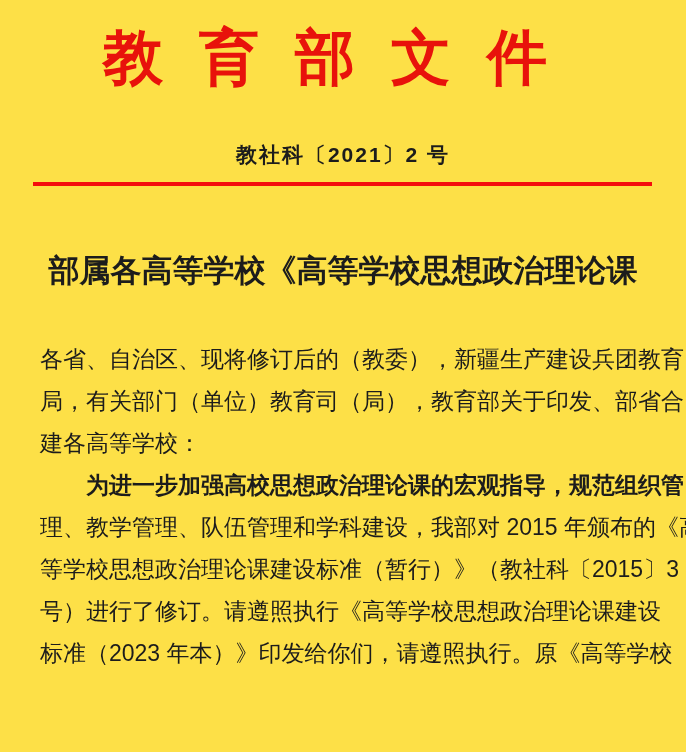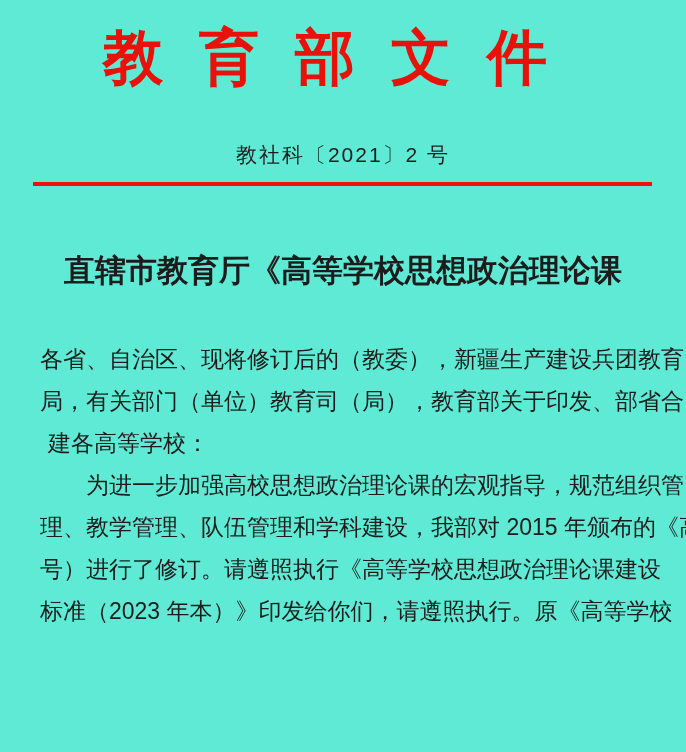--- a/index.html
+++ b/index.html
@@ -4,21 +4,21 @@
 <style>
   html, body {
     margin: 0;
     padding: 0;
     background: #ffffff;
   }
   .page {
     position: relative;
     width: 686px;
     height: 752px;
-    background: #5eead4;
+    background: #fde047;
     overflow: hidden;
     font-family: "Liberation Sans", "DejaVu Sans", sans-serif;
     color: var(--text, #1c1c1c);
   }
   .agency-title {
     margin-top: 20px;
     height: 76px;
     line-height: 76px;
     text-align: center;
     font-family: "Liberation Serif", "DejaVu Serif", serif;
@@ -28,20 +28,21 @@
     color: var(--red, #e8120b);
     white-space: nowrap;
   }
   .doc-number {
     margin-top: 46px;
     line-height: 26px;
     font-size: 21px;
     letter-spacing: 2px;
     text-align: center;
     color: var(--text, #1c1c1c);
+    font-weight: bold;
   }
   .red-rule {
     margin: 14px 34px 0 33px;
     height: 4px;
     background: var(--rule_red, #f40d0d);
   }
   .doc-title {
     margin: 61px 20px 0 20px;
     font-size: 31px;
     font-weight: bold;
@@ -60,45 +61,46 @@
     color: var(--text, #1c1c1c);
   }
   .body-text .line {
     margin: 0;
     white-space: nowrap;
     text-align: justify;
     text-align-last: justify;
   }
   .body-text .line.short {
     text-align-last: left;
-    margin-left: 8px;
   }
   .body-text .line.indent {
     text-indent: 2em;
+    font-weight: bold;
   }
 </style>
 </head>
 <body>
 
 <div class="page">
 
   <div class="agency-title">教育部文件</div>
 
   <div class="doc-number">教社科〔2021〕2 号</div>
 
   <div class="red-rule"></div>
 
   <h1 class="doc-title">
-    <span class="title-line">直辖市教育厅《高等学校思想政治理论课</span>
+    <span class="title-line">部属各高等学校《高等学校思想政治理论课</span>
   </h1>
 
   <div class="body-text">
     <p class="line">各省、自治区、现将修订后的（教委），新疆生产建设兵团教育</p>
     <p class="line">局，有关部门（单位）教育司（局），教育部关于印发、部省合</p>
     <p class="line short">建各高等学校：</p>
 
     <p class="line indent">为进一步加强高校思想政治理论课的宏观指导，规范组织管</p>
     <p class="line">理、教学管理、队伍管理和学科建设，我部对 2015 年颁布的《高</p>
+    <p class="line">等学校思想政治理论课建设标准（暂行）》（教社科〔2015〕3</p>
     <p class="line">号）进行了修订。请遵照执行《高等学校思想政治理论课建设</p>
     <p class="line">标准（2023 年本）》印发给你们，请遵照执行。原《高等学校</p>
   </div>
 
 </div>
 
 </body></html>

